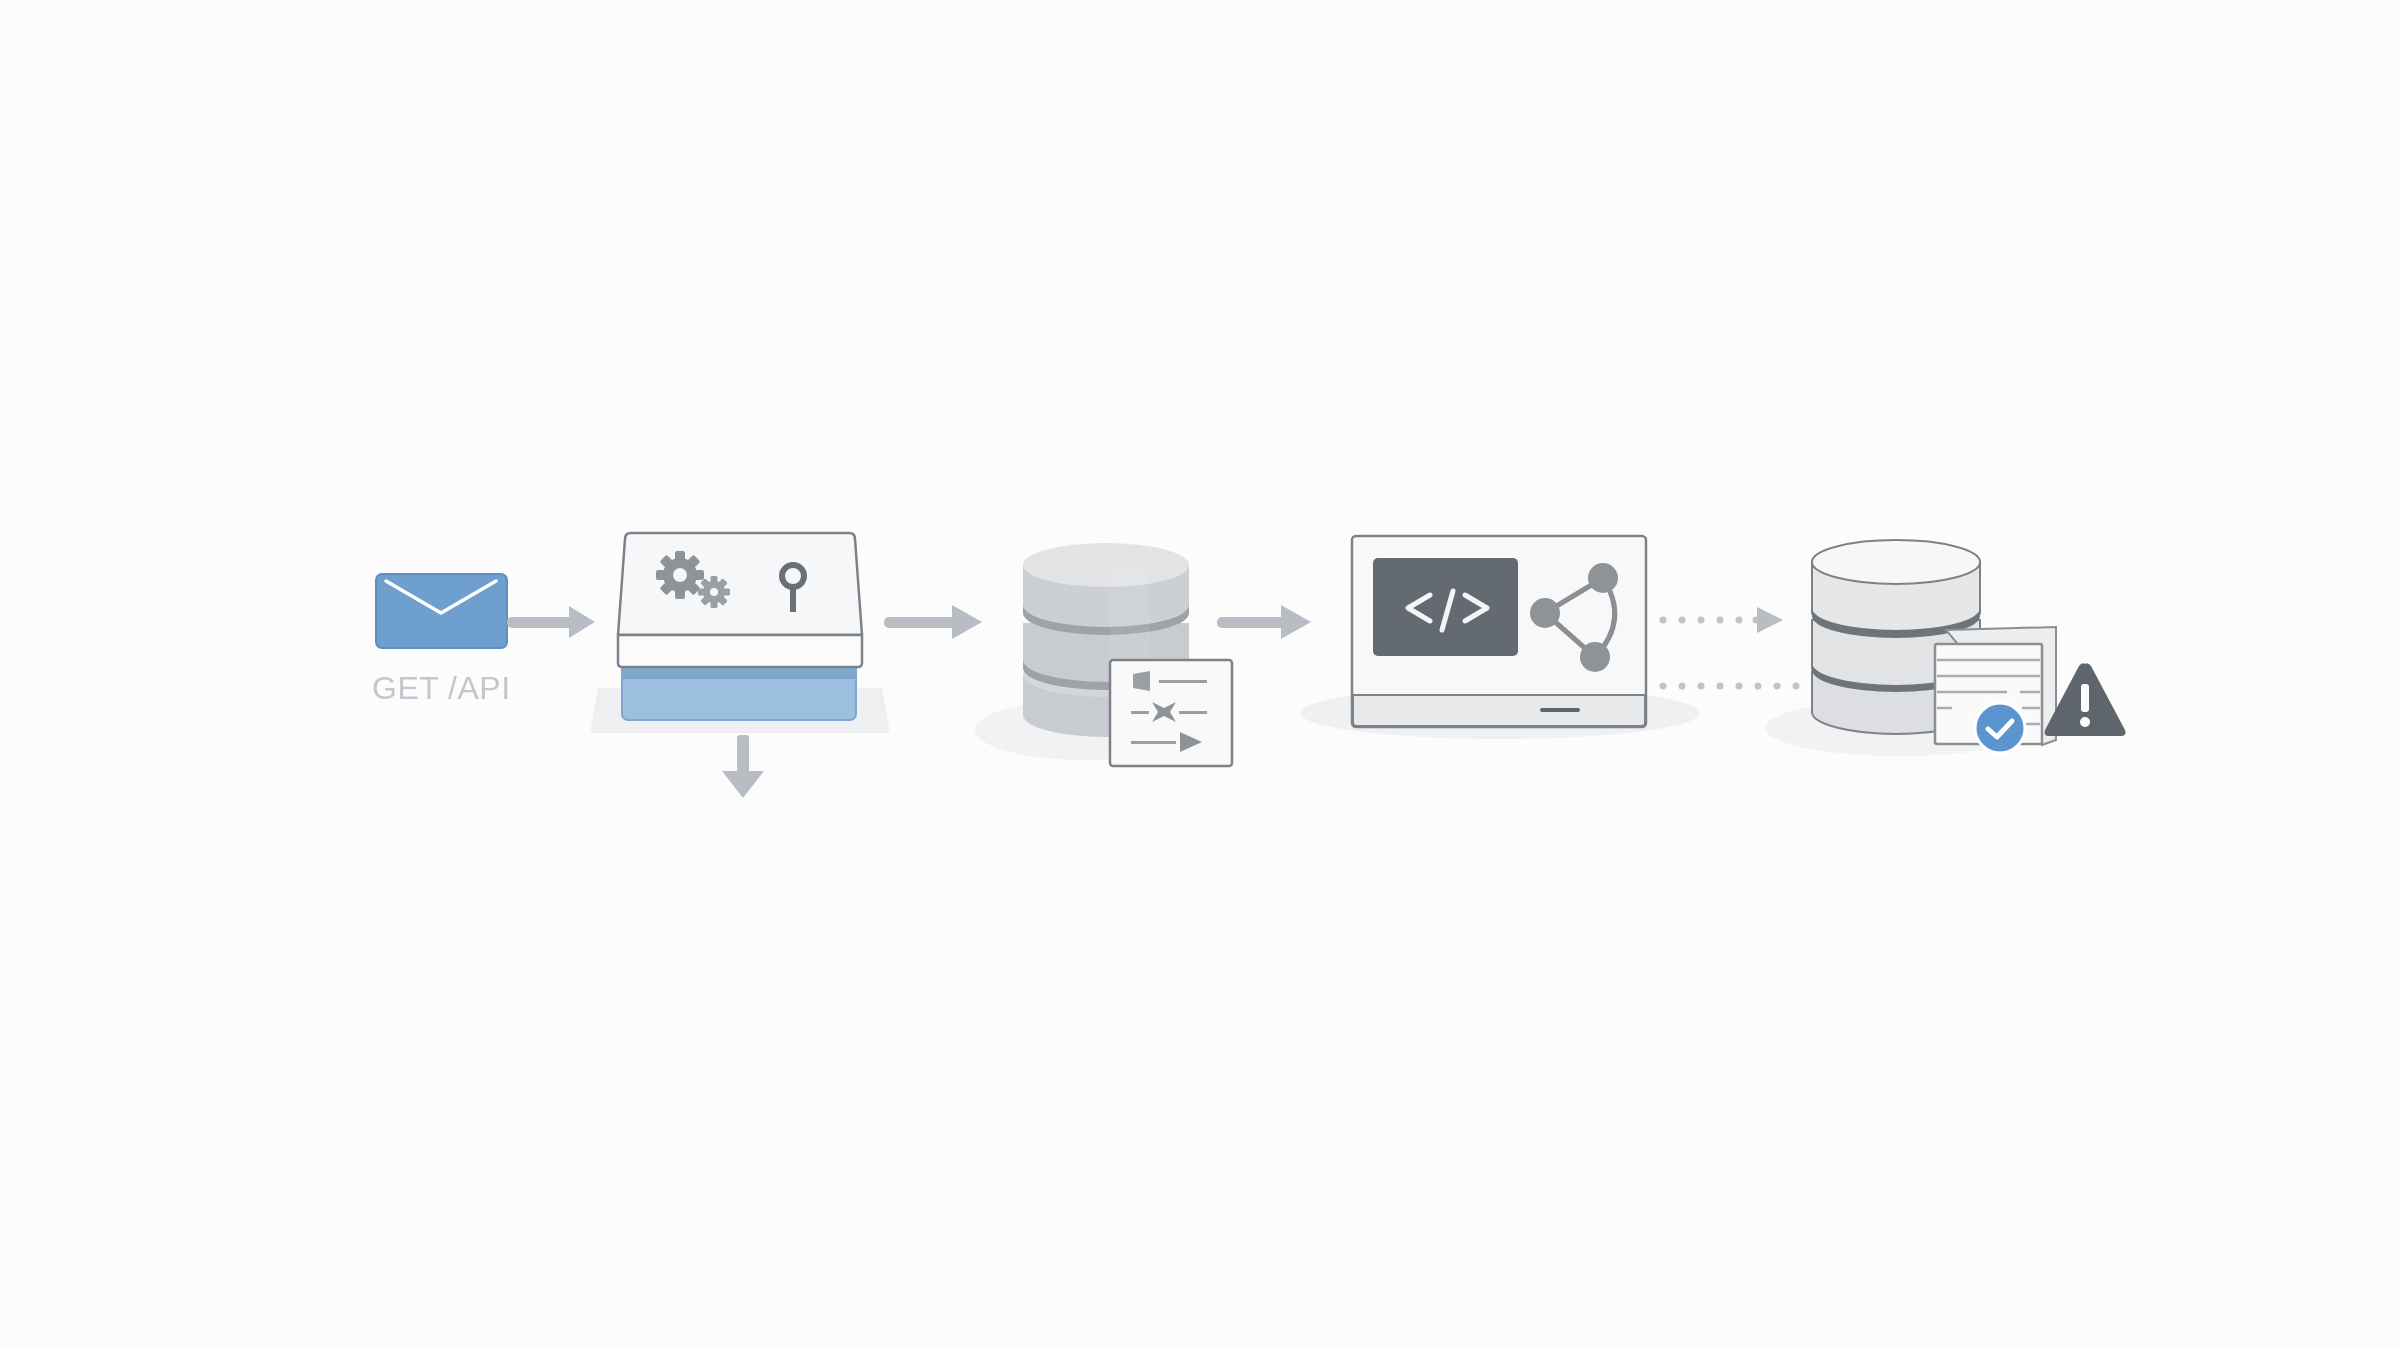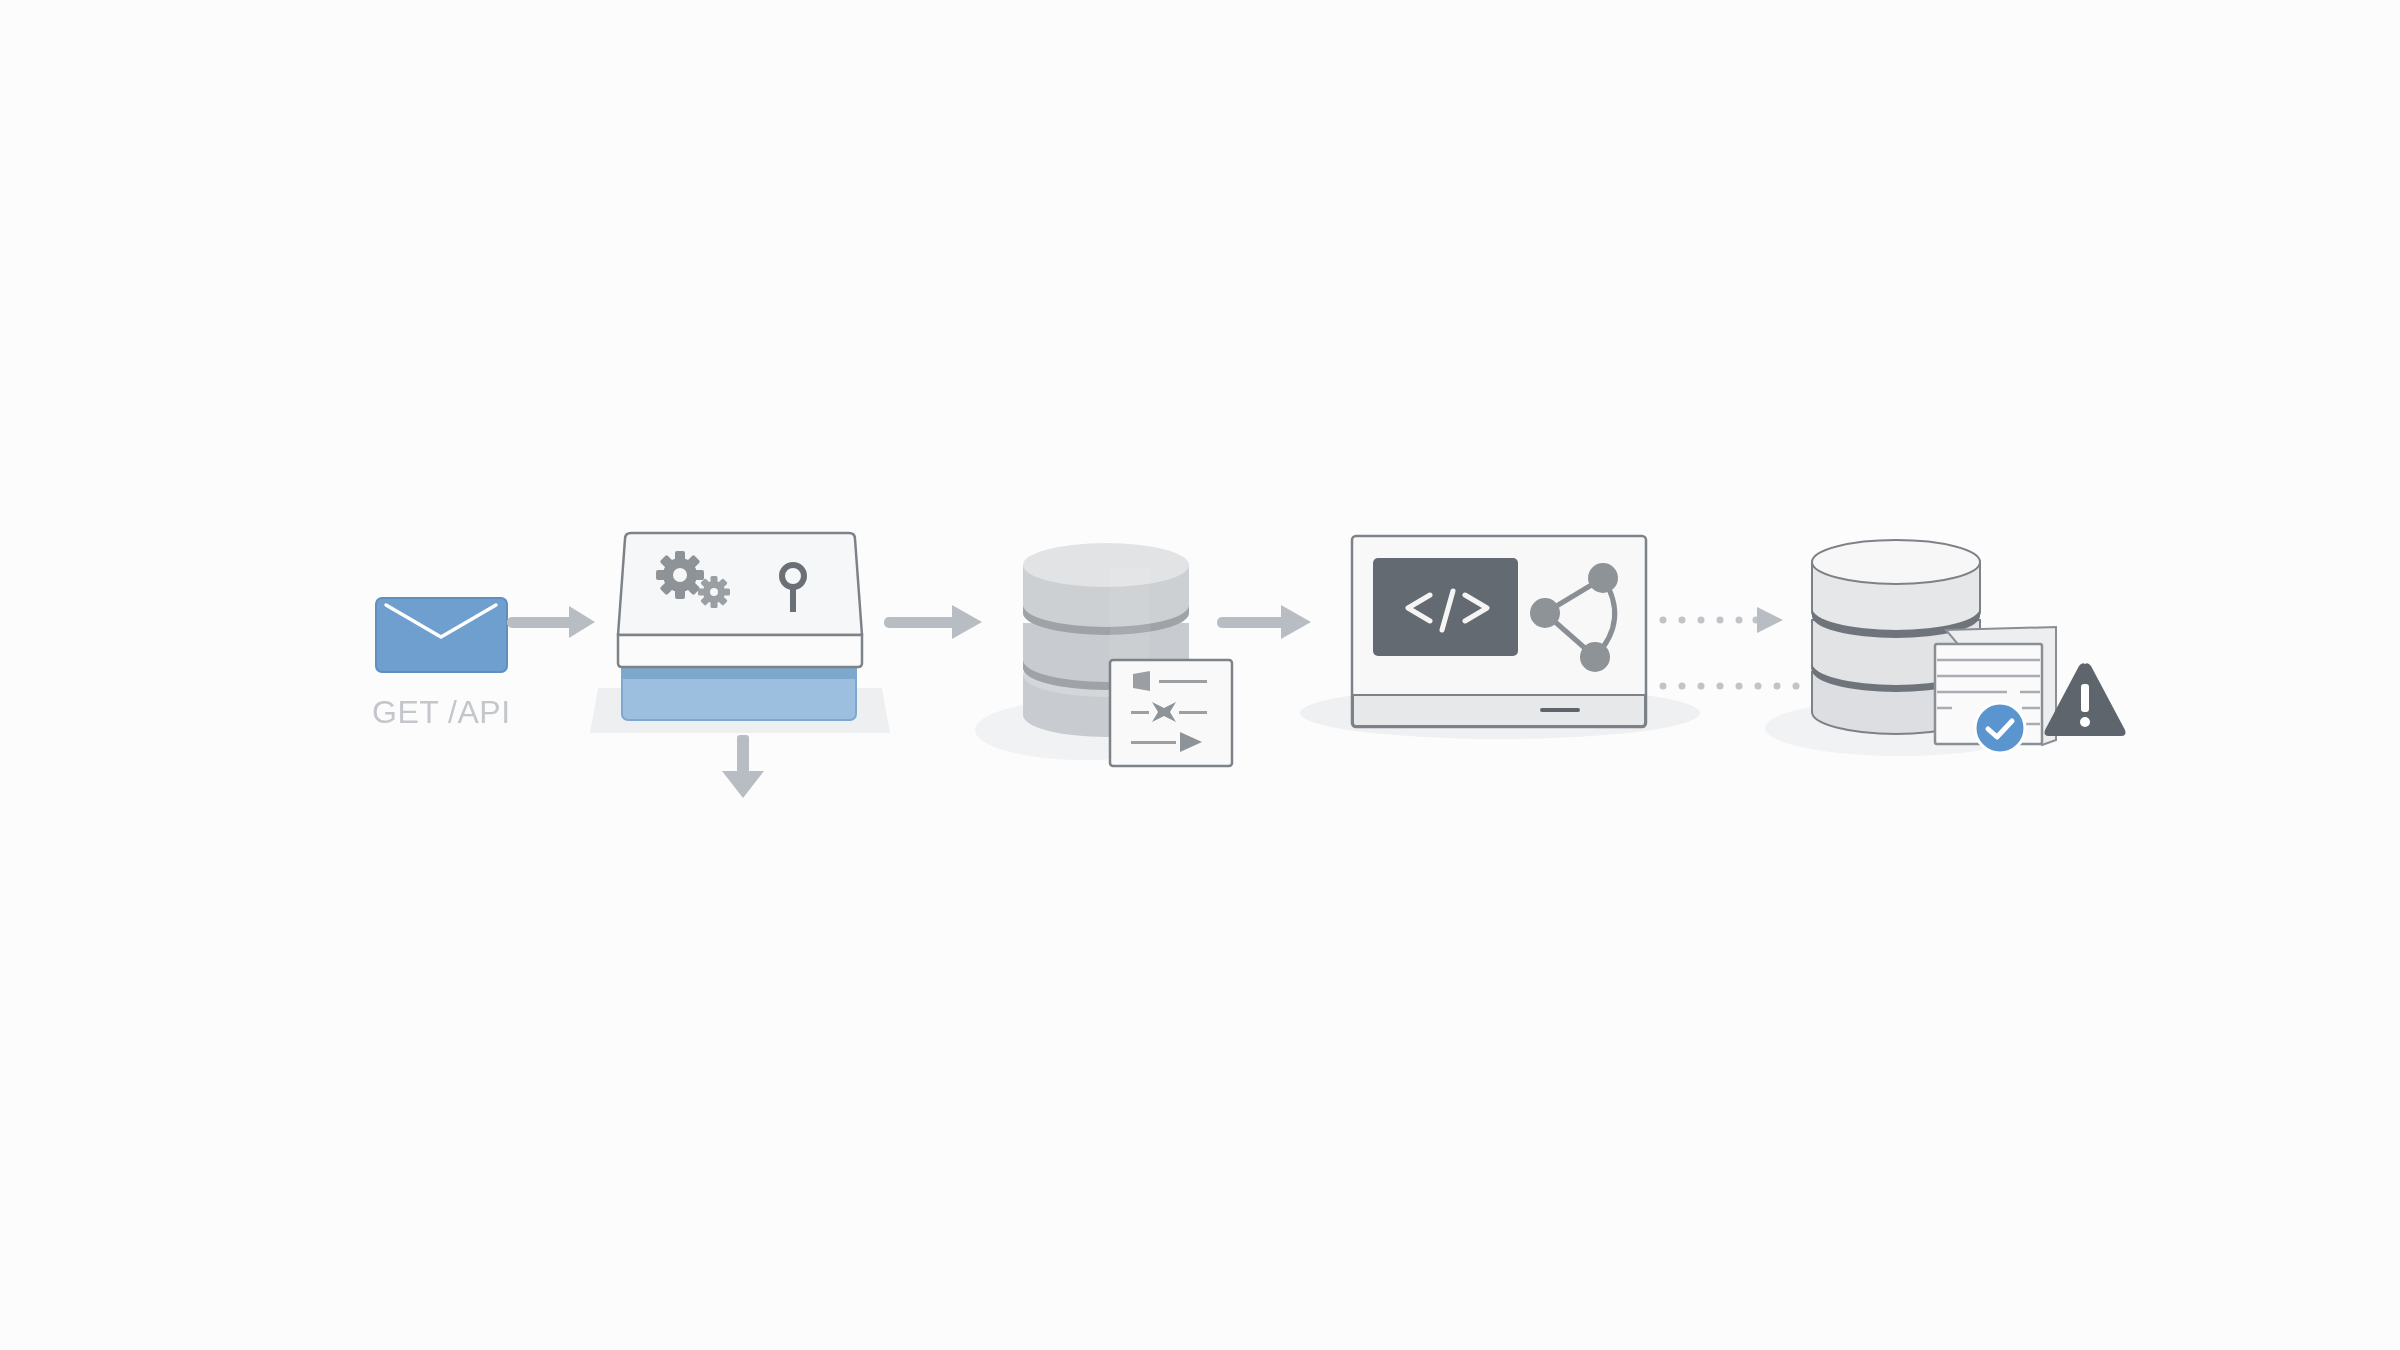--- a/index.html
+++ b/index.html
@@ -11,21 +11,21 @@
   .abs { position:absolute; }
   svg { position:absolute; overflow:visible; }
   .label {
     position:absolute; color:#c3c6cb; font-size:32px; letter-spacing:0.5px;
     font-family:"Liberation Sans", sans-serif;
   }
 </style>
 </head>
 <body>
 
-<div class="abs" style="left:370px;top:592px;width:145px;height:145px;">
+<div class="abs" style="left:370px;top:568px;width:145px;height:145px;">
   <svg width="135" height="80" style="left:5px;top:5px;" viewBox="0 0 135 80">
     <rect x="1" y="1" width="131" height="74" rx="6" fill="#6e9fcf" stroke="#5f8fbf" stroke-width="2"></rect>
     <polyline points="11,8 66,40 121,8" fill="none" stroke="#ffffff" stroke-width="3.5" stroke-linecap="round" stroke-linejoin="round"></polyline>
   </svg>
   <div class="label" style="left:2px;top:102px;white-space:nowrap;">GET /API</div>
 </div>
 
 <svg width="100" height="40" style="left:505px;top:602px;" viewBox="0 0 100 40">
   <rect x="2" y="15" width="68" height="11" rx="5" fill="#b8bdc4"></rect>
   <polygon points="64,4 90,20 64,36" fill="#b8bdc4"></polygon>

